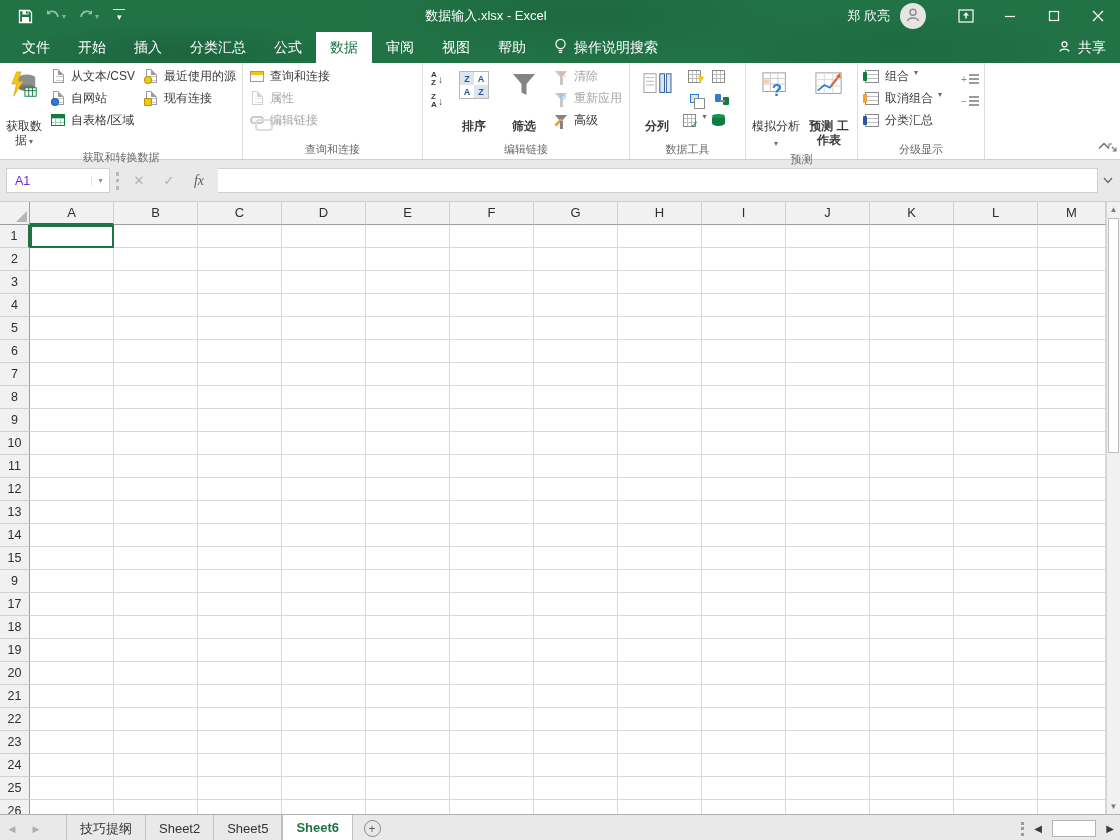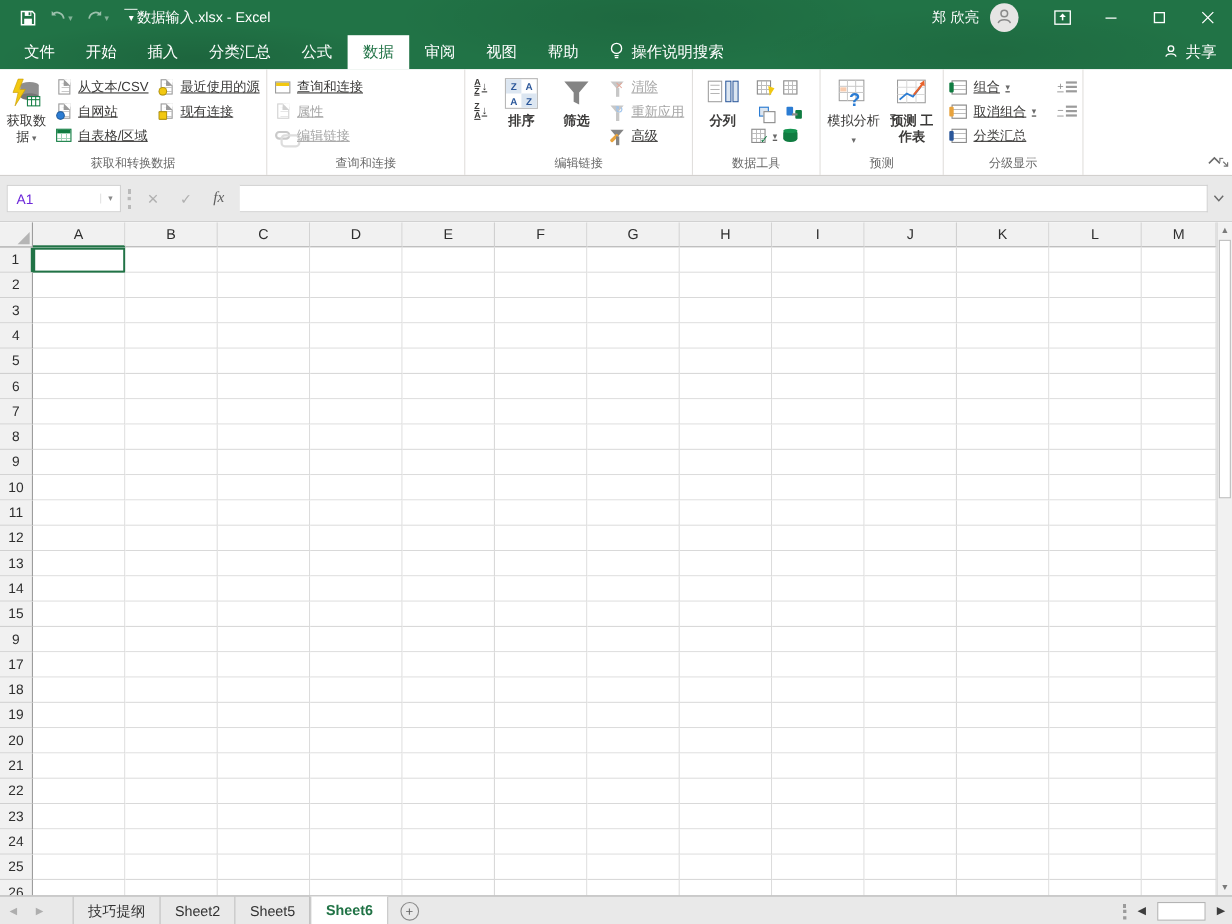--- a/index.html
+++ b/index.html
@@ -17,47 +17,47 @@
       #217346;
     color:#fff;
   }
   .titlebar { height:32px; display:flex; align-items:center; }
   .qat { display:flex; align-items:center; gap:4px; padding-left:14px; }
   .qat .qbtn { display:flex; align-items:center; padding:2px 4px; cursor:default; }
   .qat svg { display:block; }
   .muted { opacity:.55; }
   .dd-sm { font-size:8px; margin-left:1px; opacity:.8; }
   .qat-custom { font-size:9px; letter-spacing:-1px; border-top:1px solid rgba(255,255,255,.85); padding-top:1px; margin-left:6px; }
-  .tb-title { flex:1; font-size:13px; color:#fff; white-space:nowrap; }
+  .tb-title { flex:1; text-align:center; font-size:13px; color:#fff; white-space:nowrap; }
   .tb-right { display:flex; align-items:center; gap:0; }
   .user-name { font-size:13px; margin-right:10px; white-space:nowrap; }
   .avatar { width:26px; height:26px; border-radius:50%; background:#e6e5e4; display:flex; align-items:center; justify-content:center; margin-right:18px; }
   .winbtn { width:44px; height:32px; display:flex; align-items:center; justify-content:center; font-size:14px; }
   .winbtn svg { display:block; }
 
   .tabrow { height:31px; display:flex; align-items:stretch; padding-left:8px; position:relative; }
   .rtab { padding:0 14px; display:flex; align-items:center; font-size:14px; color:#fff; cursor:default; white-space:nowrap;font-family:Liberation Mono, monospace; }
   .rtab.active { background:#fff; color:#217346; }
   .tellme { display:flex; align-items:center; gap:7px; margin-left:14px; font-size:14px; }
   .share { position:absolute; right:14px; top:0; bottom:0; display:flex; align-items:center; gap:6px; font-size:14px; }
 
   
   .ribbon { height:97px; background:#fff; border-bottom:1px solid #d2d0ce; display:flex; position:relative; }
   .rg { display:flex; flex-direction:column; border-right:1px solid #e1dfdd; padding:2px 2px 0 2px; }
   .rg-content { flex:1; display:flex; align-items:flex-start; padding-top:2px; }
   .rg-label { height:18px; text-align:center; font-size:11px; color:#696969; line-height:16px; white-space:nowrap; padding:0 4px; position:relative; }
   .btn-big { display:flex; flex-direction:column; align-items:center; padding:2px 2px 0 2px; cursor:default; }
   .icon32 { width:34px; height:32px; display:flex; align-items:center; justify-content:center; }
-  .biglabel { margin-top:2px; text-align:center; font-size:12px; line-height:14px; color:#3b3a39; }
+  .biglabel { margin-top:18px; text-align:center; font-size:12px; line-height:14px; color:#3b3a39; }
   .bl-narrow { width:40px; word-break:break-all; }
   .bl-mid { width:52px; }
   .bl-wrap { width:46px;font-weight:bold; }
   .dd { font-size:8px; color:#6a6a6a; }
   .vcol { display:flex; flex-direction:column; padding-top:1px; }
-  .btn-sm { height:22px; display:flex; align-items:center; gap:5px; padding:0 4px; font-size:12px; white-space:nowrap; cursor:default;text-decoration:underline; }
+  .btn-sm { height:22px; display:flex; gap:5px; padding:0 4px; font-size:12px; white-space:nowrap; cursor:default; }
   .btn-sm.disabled { color:#a6a6a6; }
   .btn-sm.disabled .ic { opacity:.45; }
   .ic { width:16px; height:16px; position:relative; display:flex; align-items:center; justify-content:center; flex:none; }
   .icon-only { width:24px; justify-content:center; padding:0; }
 
   
   .pg { width:11px; height:14px; background:#fff; border:1px solid #9b9b9b; position:relative;
         background-image:repeating-linear-gradient(#fff 0 3px, #c9c9c9 3px 4px); background-size:7px 100%; background-repeat:no-repeat; background-position:2px 3px; }
   .pg::after { content:''; position:absolute; top:-1px; right:-1px; width:0; height:0; border:3px solid; border-color:#fff #fff #9b9b9b #9b9b9b; }
   .badge { position:absolute; left:-3px; bottom:-2px; width:8px; height:8px; border-radius:50%; border:1px solid rgba(0,0,0,.25); }

